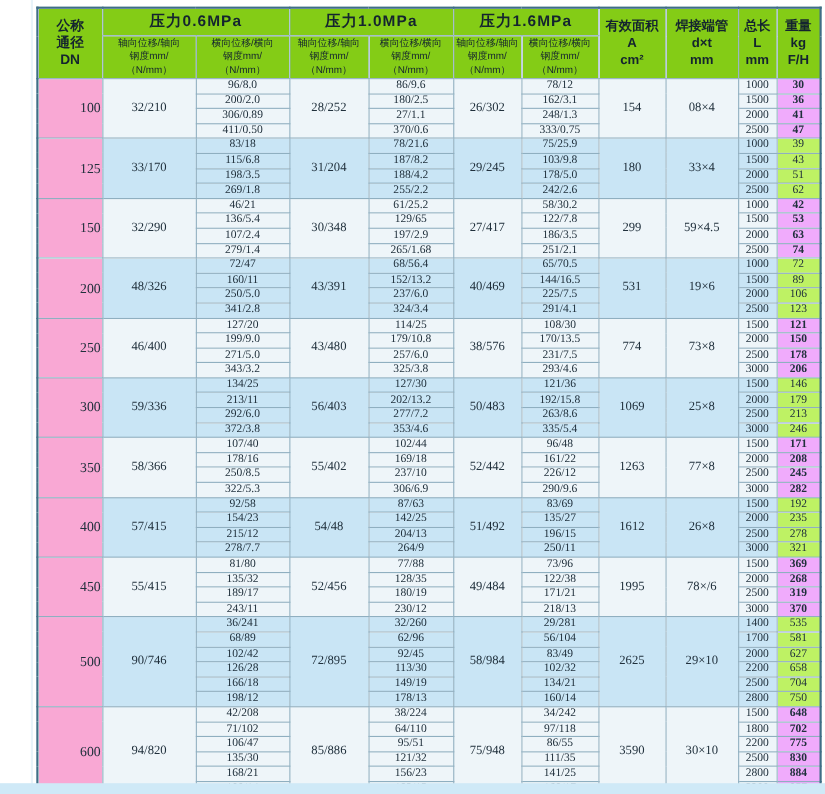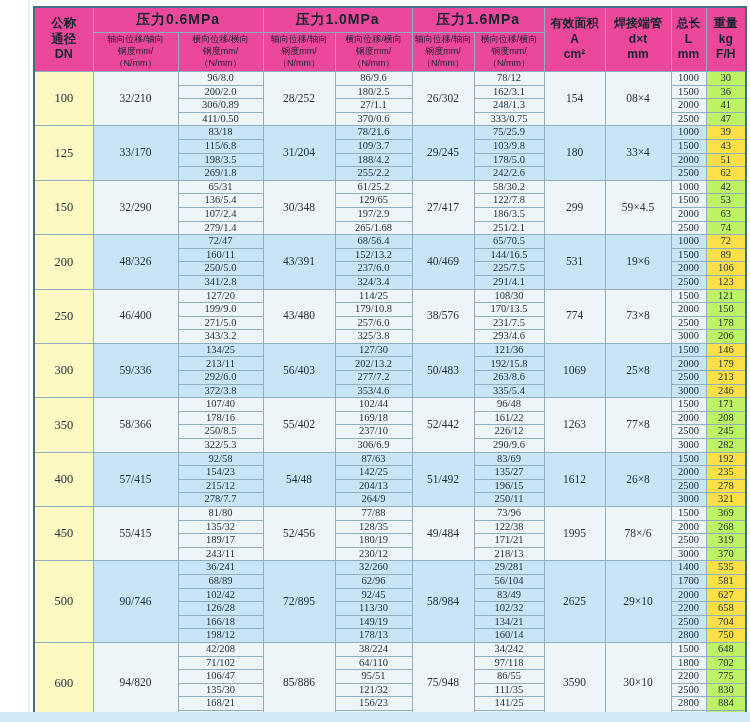--- a/index.html
+++ b/index.html
@@ -8,37 +8,37 @@
   .page{position:relative;width:750px;height:722px;background:#ffffff;}
   .bottom-strip{position:absolute;left:0;right:0;bottom:0;height:10px;background:#cfe9f7;}
   .page-edge{position:absolute;left:28px;top:0;bottom:6px;width:2px;background:#e8f3f9;}
 
   table.spec{position:absolute;left:33px;top:6px;width:712px;
              border-collapse:collapse;table-layout:fixed;
              border:2px solid #3f6e86;}
   th,td{border:1px solid #8fafc0;text-align:center;vertical-align:middle;
         overflow:hidden;color:#20303c;}
 
-  thead th{background:#ec4899;white-space:pre-line;font-weight:bold;
+  thead th{background:#84cc16;white-space:pre-line;font-weight:bold;
            color:#14242f;padding:1px 0;}
   th.group-label{font-size:14px;height:22px;letter-spacing:1px;}
   th.dn-head{font-size:12.5px;line-height:1.25;}
   th.sub-head{font-size:9px;line-height:1.3;height:36px;font-weight:normal;}
   th.tall-head{font-size:12px;line-height:1.3;}
 
   tbody td{height:12.6px;padding:0 1px;font-size:10.5px;line-height:1;
            font-family:"Liberation Serif","DejaVu Serif",serif;}
   tbody td.dn-cell{background:#84caec;font-size:12.5px;}
   tbody td.merged{font-size:11.5px;}
 
   tr.band-light td{background:#eef5f9;}
-  tr.band-light td.weight-cell{background:#bef264;}
+  tr.band-light td.weight-cell{background:#f0abfc;font-weight:bold;}
   tr.band-blue td{background:#c9e5f5;}
-  tr.band-blue td.weight-cell{background:#fde047;}
-  tr.band-light td.dn-cell, tr.band-blue td.dn-cell{background:#fef9c3;}
+  tr.band-blue td.weight-cell{background:#bef264;}
+  tr.band-light td.dn-cell, tr.band-blue td.dn-cell{background:#f9a8d4;text-align:right;}
 </style>
 </head>
 <body>
 
 <div class="page">
   <div class="page-edge"></div>
 
   <table class="spec">
     <colgroup>
       <col style="width:59px">
@@ -138,21 +138,21 @@
           <td class="">78/21.6</td>
           <td rowspan="4" class="merged">29/245</td>
           <td class="">75/25.9</td>
           <td rowspan="4" class="merged">180</td>
           <td rowspan="4" class="merged">33×4</td>
           <td class="">1000</td>
           <td class="weight-cell">39</td>
         </tr>
         <tr class="band-blue">
           <td class="">115/6.8</td>
-          <td class="">109/3.7</td>
+          <td class="">187/8.2</td>
           <td class="">103/9.8</td>
           <td class="">1500</td>
           <td class="weight-cell">43</td>
         </tr>
         <tr class="band-blue">
           <td class="">198/3.5</td>
           <td class="">188/4.2</td>
           <td class="">178/5.0</td>
           <td class="">2000</td>
           <td class="weight-cell">51</td>
@@ -160,21 +160,21 @@
         <tr class="band-blue">
           <td class="">269/1.8</td>
           <td class="">255/2.2</td>
           <td class="">242/2.6</td>
           <td class="">2500</td>
           <td class="weight-cell">62</td>
         </tr>
         <tr class="band-light">
           <td rowspan="4" class="dn-cell">150</td>
           <td rowspan="4" class="merged">32/290</td>
-          <td class="">65/31</td>
+          <td class="">46/21</td>
           <td rowspan="4" class="merged">30/348</td>
           <td class="">61/25.2</td>
           <td rowspan="4" class="merged">27/417</td>
           <td class="">58/30.2</td>
           <td rowspan="4" class="merged">299</td>
           <td rowspan="4" class="merged">59×4.5</td>
           <td class="">1000</td>
           <td class="weight-cell">42</td>
         </tr>
         <tr class="band-light">

